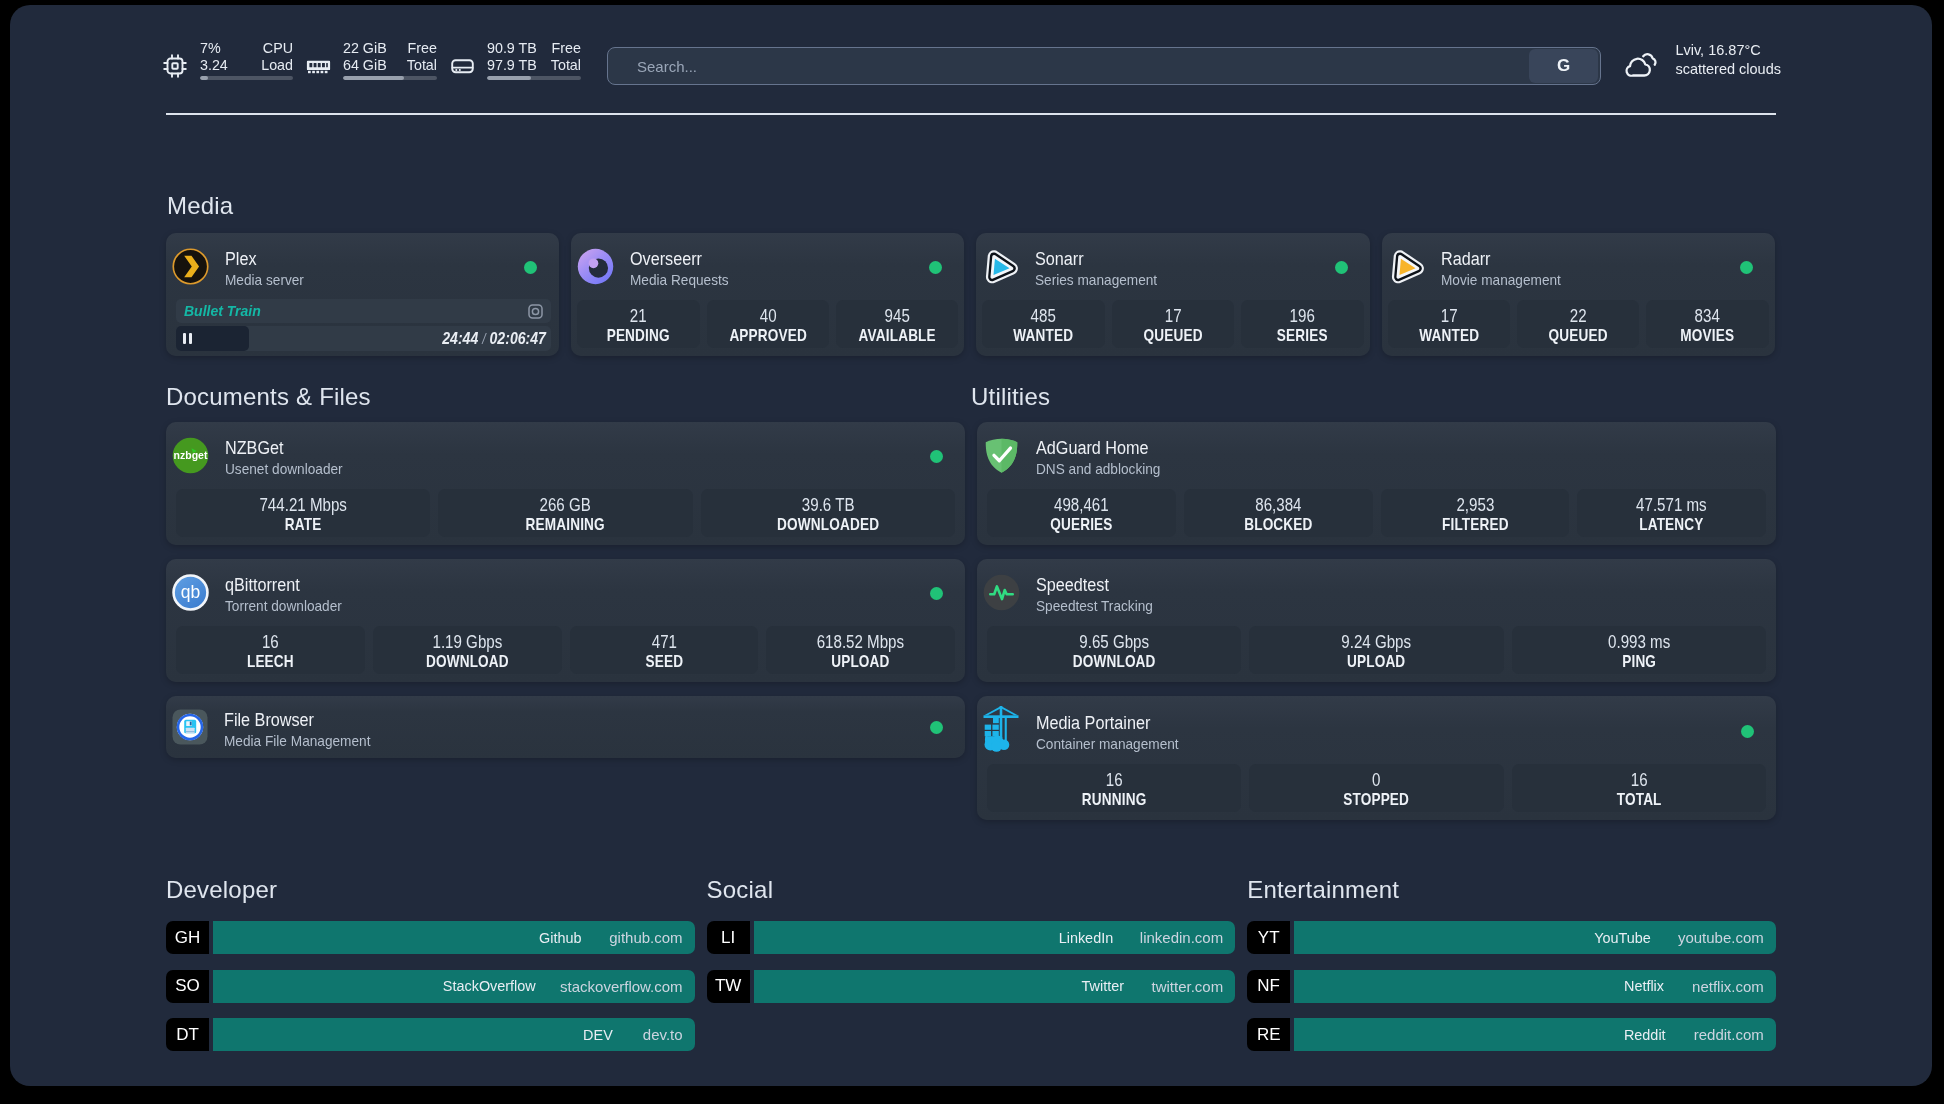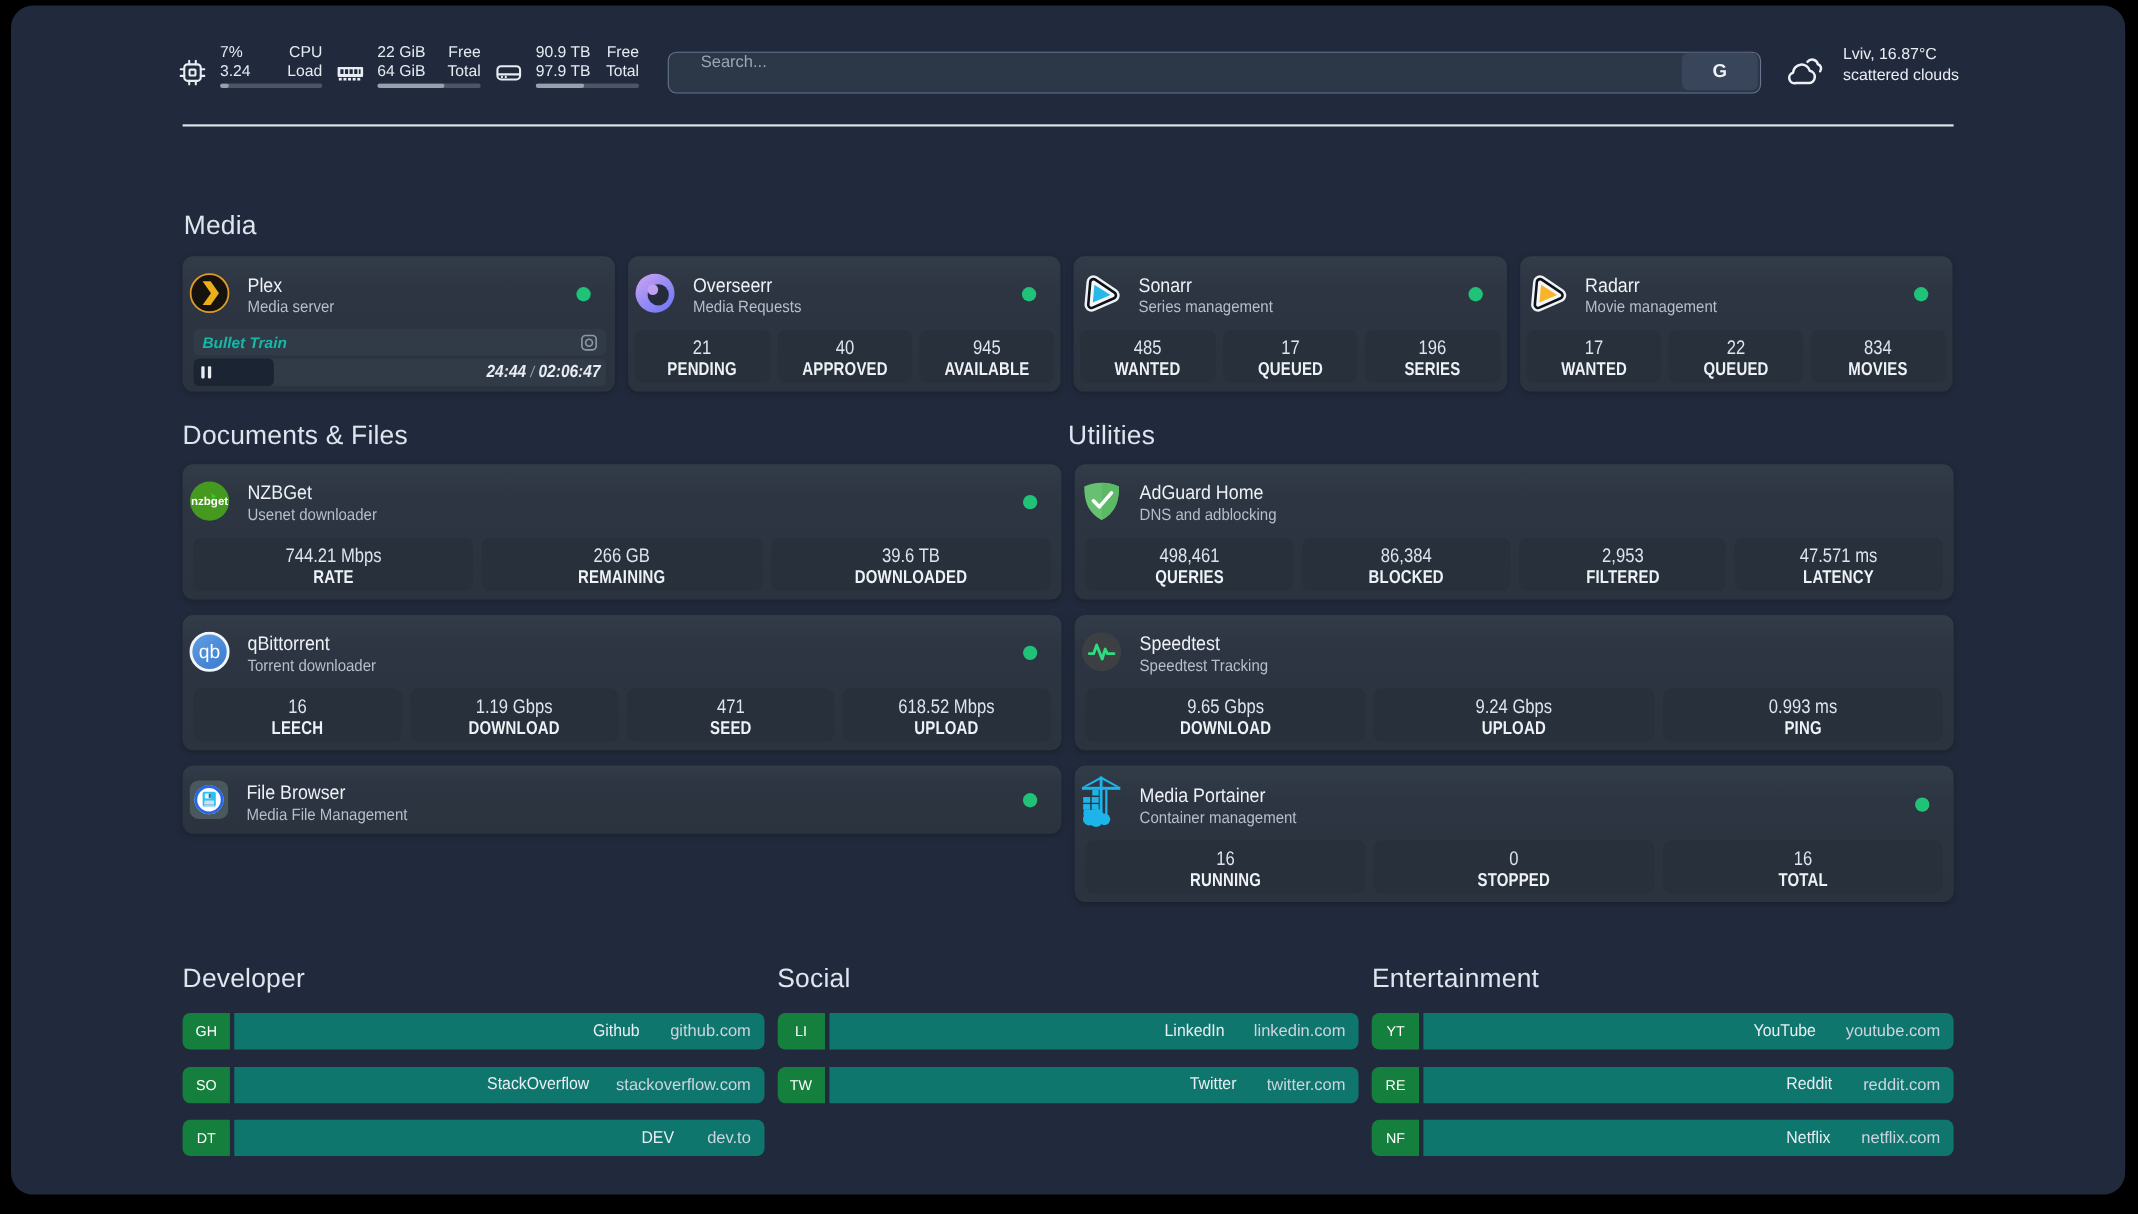--- a/index.html
+++ b/index.html
@@ -10,21 +10,21 @@
 
 .topbar { position:relative; height:110px; border-bottom:2.5px solid #dde3ec; }
 .sys { position:absolute; left:-3px; top:34.5px; display:flex; gap:13px; }
 .widget { display:flex; }
 .widget .wicon { width:24px; margin-top:14px; color:#e8edf4; }
 .widget .wtxt { margin-left:13px; width:93px; }
 .wrow { display:flex; justify-content:space-between; font-size:14.3px; line-height:17.3px; color:#e6ebf2; }
 .wbar { margin-top:1.5px; height:4px; border-radius:2px; background:#4d5564; position:relative; overflow:hidden; }
 .wbar i { position:absolute; left:0; top:0; bottom:0; background:#98a0ad; border-radius:2px; }
 
-.search { position:absolute; left:441px; top:42px; width:994px; height:38px; background:#2c3748; border:1px solid #66748e; border-radius:8px; display:flex; }
+.search { position:absolute; left:441px; top:42px; width:994px; height:38px; background:#2c3748; border:1px solid #66748e; border-radius:8px; display:flex; align-items:center; }
 .search .ph { flex:1; padding-left:29px; font-size:15px; color:#9aa6b8; }
 .search .gbtn { width:69px; height:34px; margin-right:2px; background:#39455a; border-radius:6px; display:flex; align-items:center; justify-content:center; color:#eef2f7; font-size:17px; font-weight:600; }
 .weather { position:absolute; right:-5px; top:36px; display:flex; }
 .weather .cld { width:34px; margin-top:6px; color:#eef2f7; }
 .weather .wt { margin-left:17px; font-size:14.5px; line-height:19.3px; color:#e9edf3; white-space:nowrap; }
 
 
 h2 { font-size:24px; font-weight:400; color:#dfe5ee; letter-spacing:0.2px; }
 .h-media { margin:77px 0 0 1px; }
 .cards4 { margin-top:13px; display:flex; gap:12px; }
@@ -56,21 +56,21 @@
 .prog .pause { display:flex; gap:3px; margin-left:7px; }
 .prog .pause i { width:3.2px; height:11px; background:#e9edf3; border-radius:1px; }
 .prog .time { flex:1; text-align:right; padding-right:6px; font-size:16px; font-weight:700; color:#e9edf3; transform:scaleX(0.88); transform-origin:100% 50%; }
 .prog .time .sl { color:#98a2b1; font-weight:400; font-size:14px; }
 
 
 .bmgrid { display:flex; gap:12px; margin-top:56px; }
 .bmcol { width:528.6px; }
 .bmcol h2 { margin-bottom:17px; }
 .bmrow { display:flex; height:33px; margin-bottom:15.5px; }
-.bmabbr { width:43px; background:#15803d; border-radius:7px 0 0 7px; display:flex; align-items:center; justify-content:center; font-size:13px; color:#ffffff; }
+.bmabbr { width:43px; background:#000000; border-radius:7px 0 0 7px; display:flex; align-items:center; justify-content:center; font-size:17px; color:#ffffff; }
 .bmbody { flex:1; margin-left:4px; background:#0f766e; border-radius:0 7px 7px 0; display:flex; align-items:center;text-align:right; }
 .bmname { flex:1; padding-left:14px; font-size:15.5px; color:#e9eef4; transform:scaleX(0.93); transform-origin:0 50%; }
 .bmurl { padding-right:12px; font-size:15px; color:#ccd4e0; }
 </style>
 </head>
 <body>
 <div class="panel">
 <div class="content">
 
   <div class="topbar">
@@ -536,30 +536,30 @@
     <div class="bmcol">
       <h2>Entertainment</h2>
       <div class="bmrow">
             <span class="bmabbr">YT</span>
             <span class="bmbody">
               <span class="bmname">YouTube</span>
               <span class="bmurl">youtube.com</span>
             </span>
           </div>
       <div class="bmrow">
+            <span class="bmabbr">NF</span>
+            <span class="bmbody">
+              <span class="bmname">Netflix</span>
+              <span class="bmurl">netflix.com</span>
+            </span>
+          </div>
+      <div class="bmrow">
             <span class="bmabbr">RE</span>
             <span class="bmbody">
               <span class="bmname">Reddit</span>
               <span class="bmurl">reddit.com</span>
             </span>
           </div>
-      <div class="bmrow">
-            <span class="bmabbr">NF</span>
-            <span class="bmbody">
-              <span class="bmname">Netflix</span>
-              <span class="bmurl">netflix.com</span>
-            </span>
-          </div>
     </div>
   </div>
 
 </div>
 </div>
 
 </body></html>

